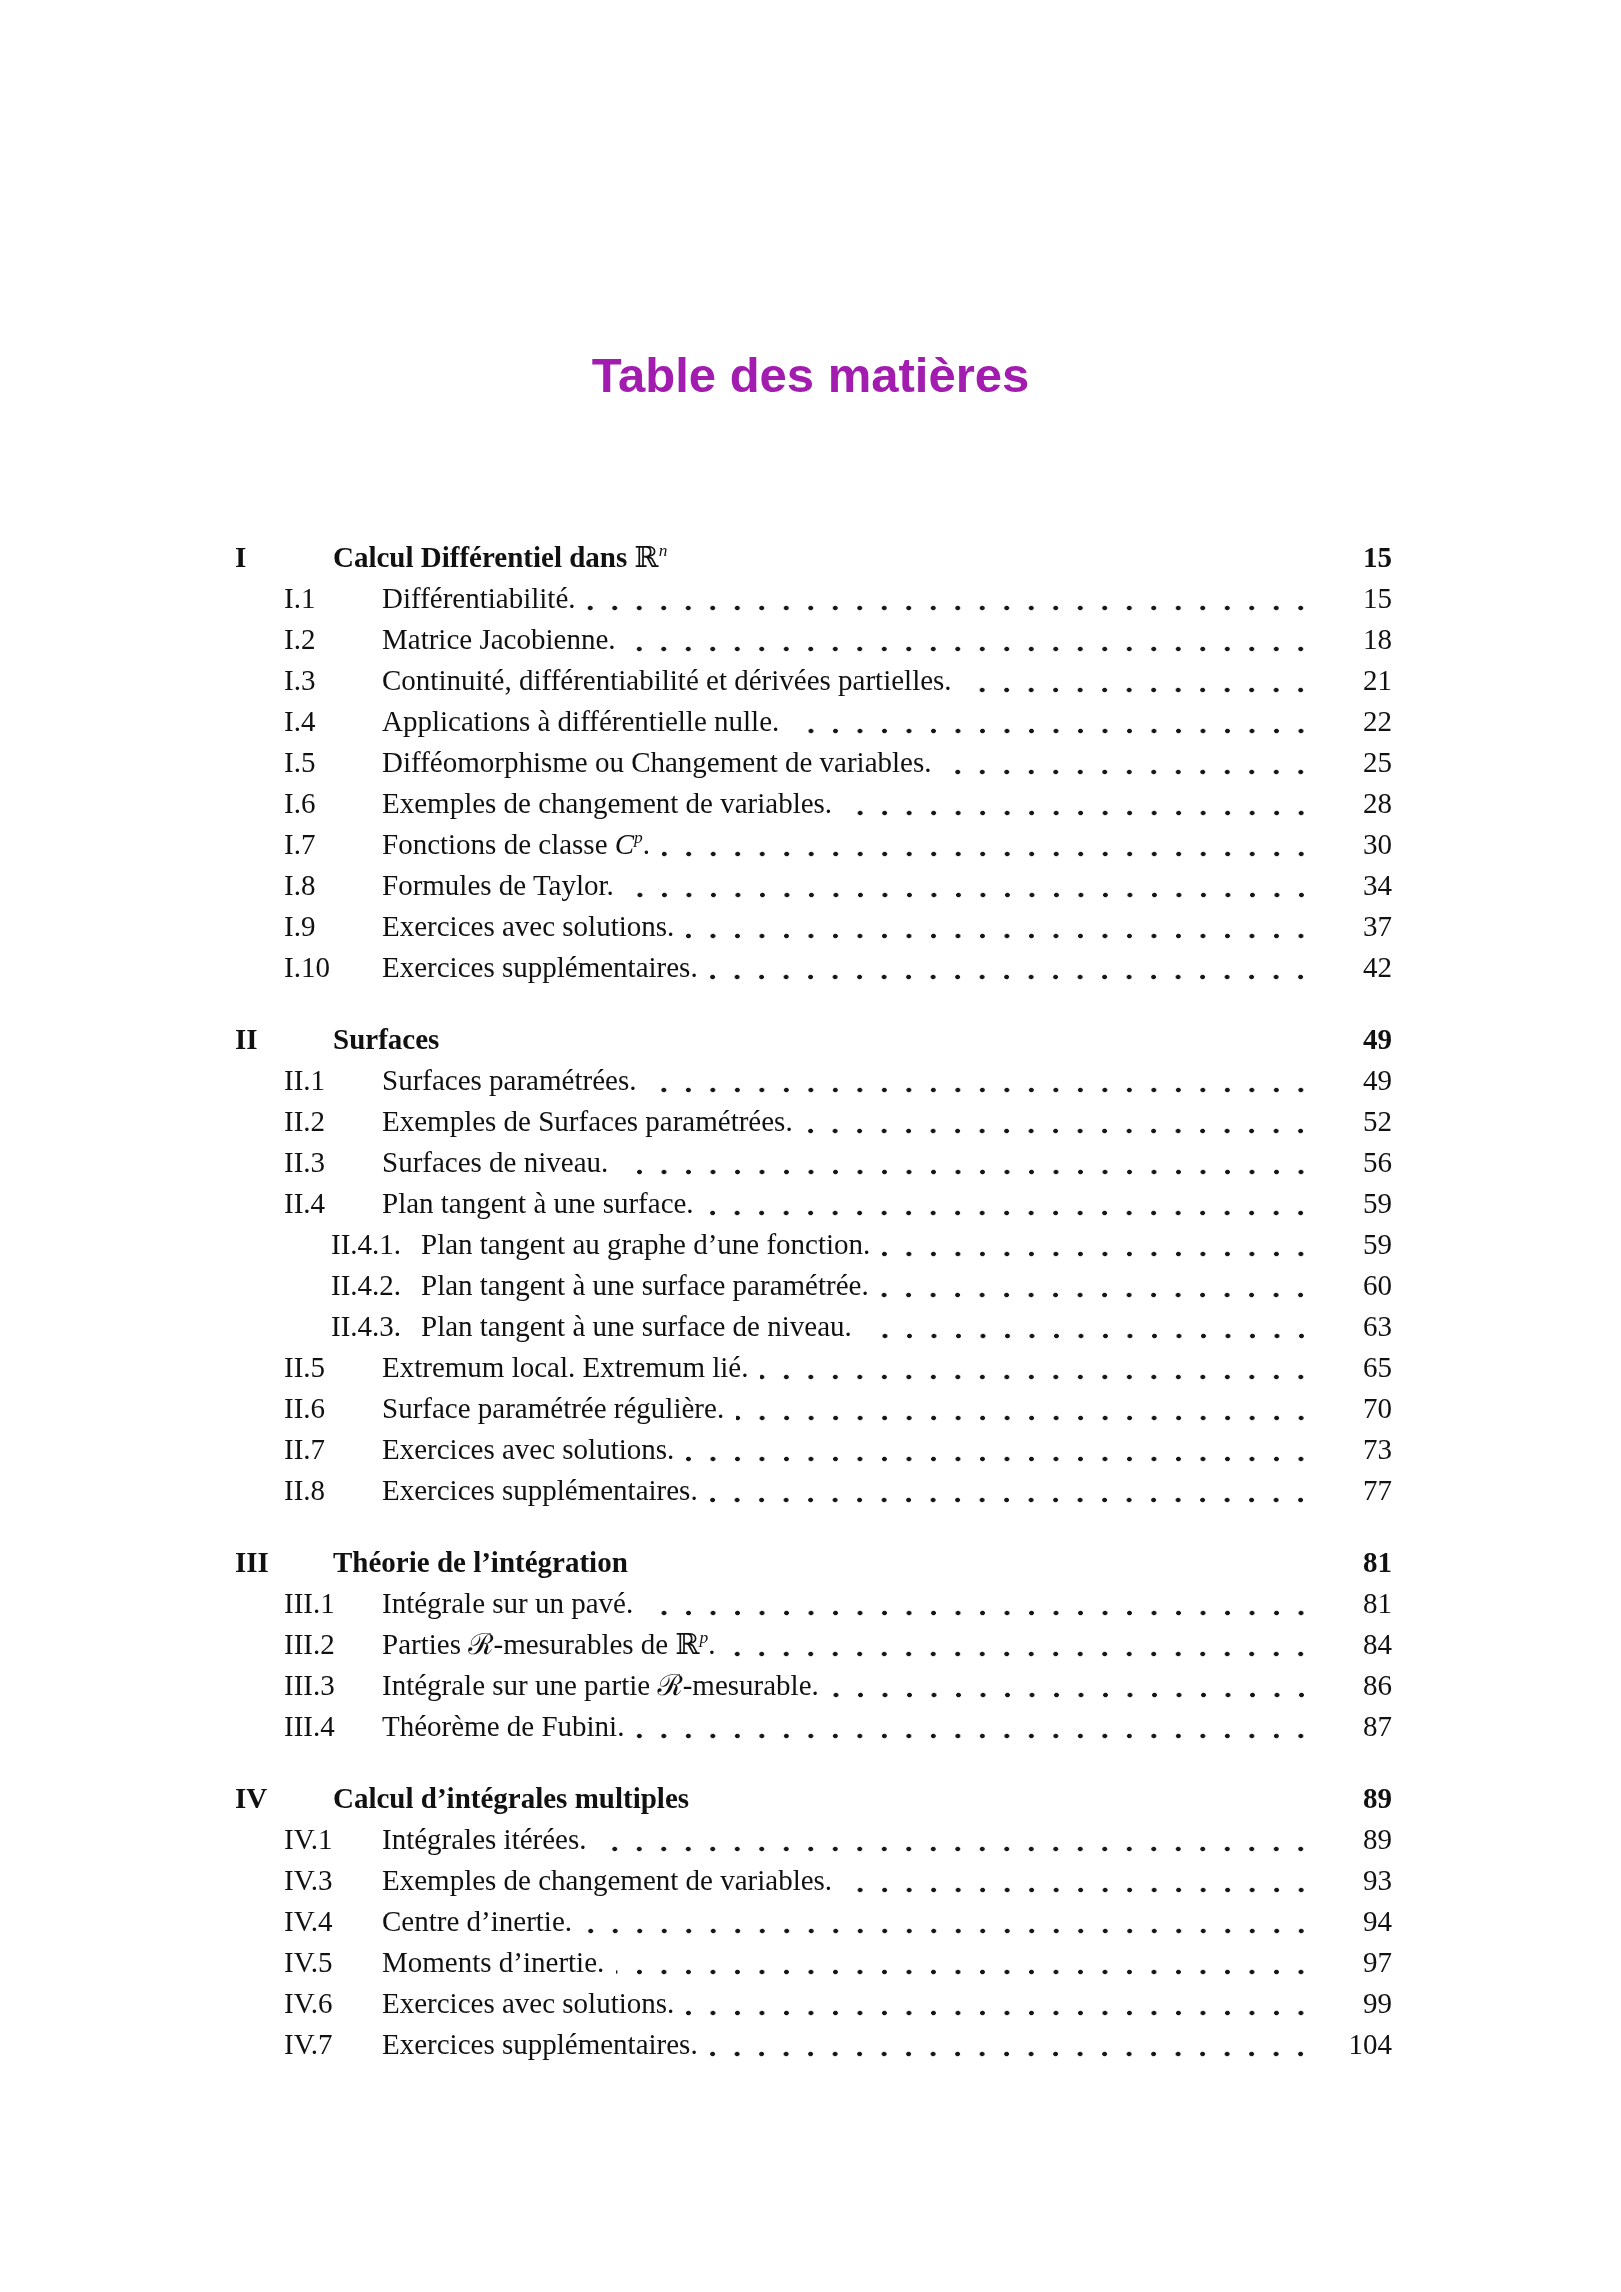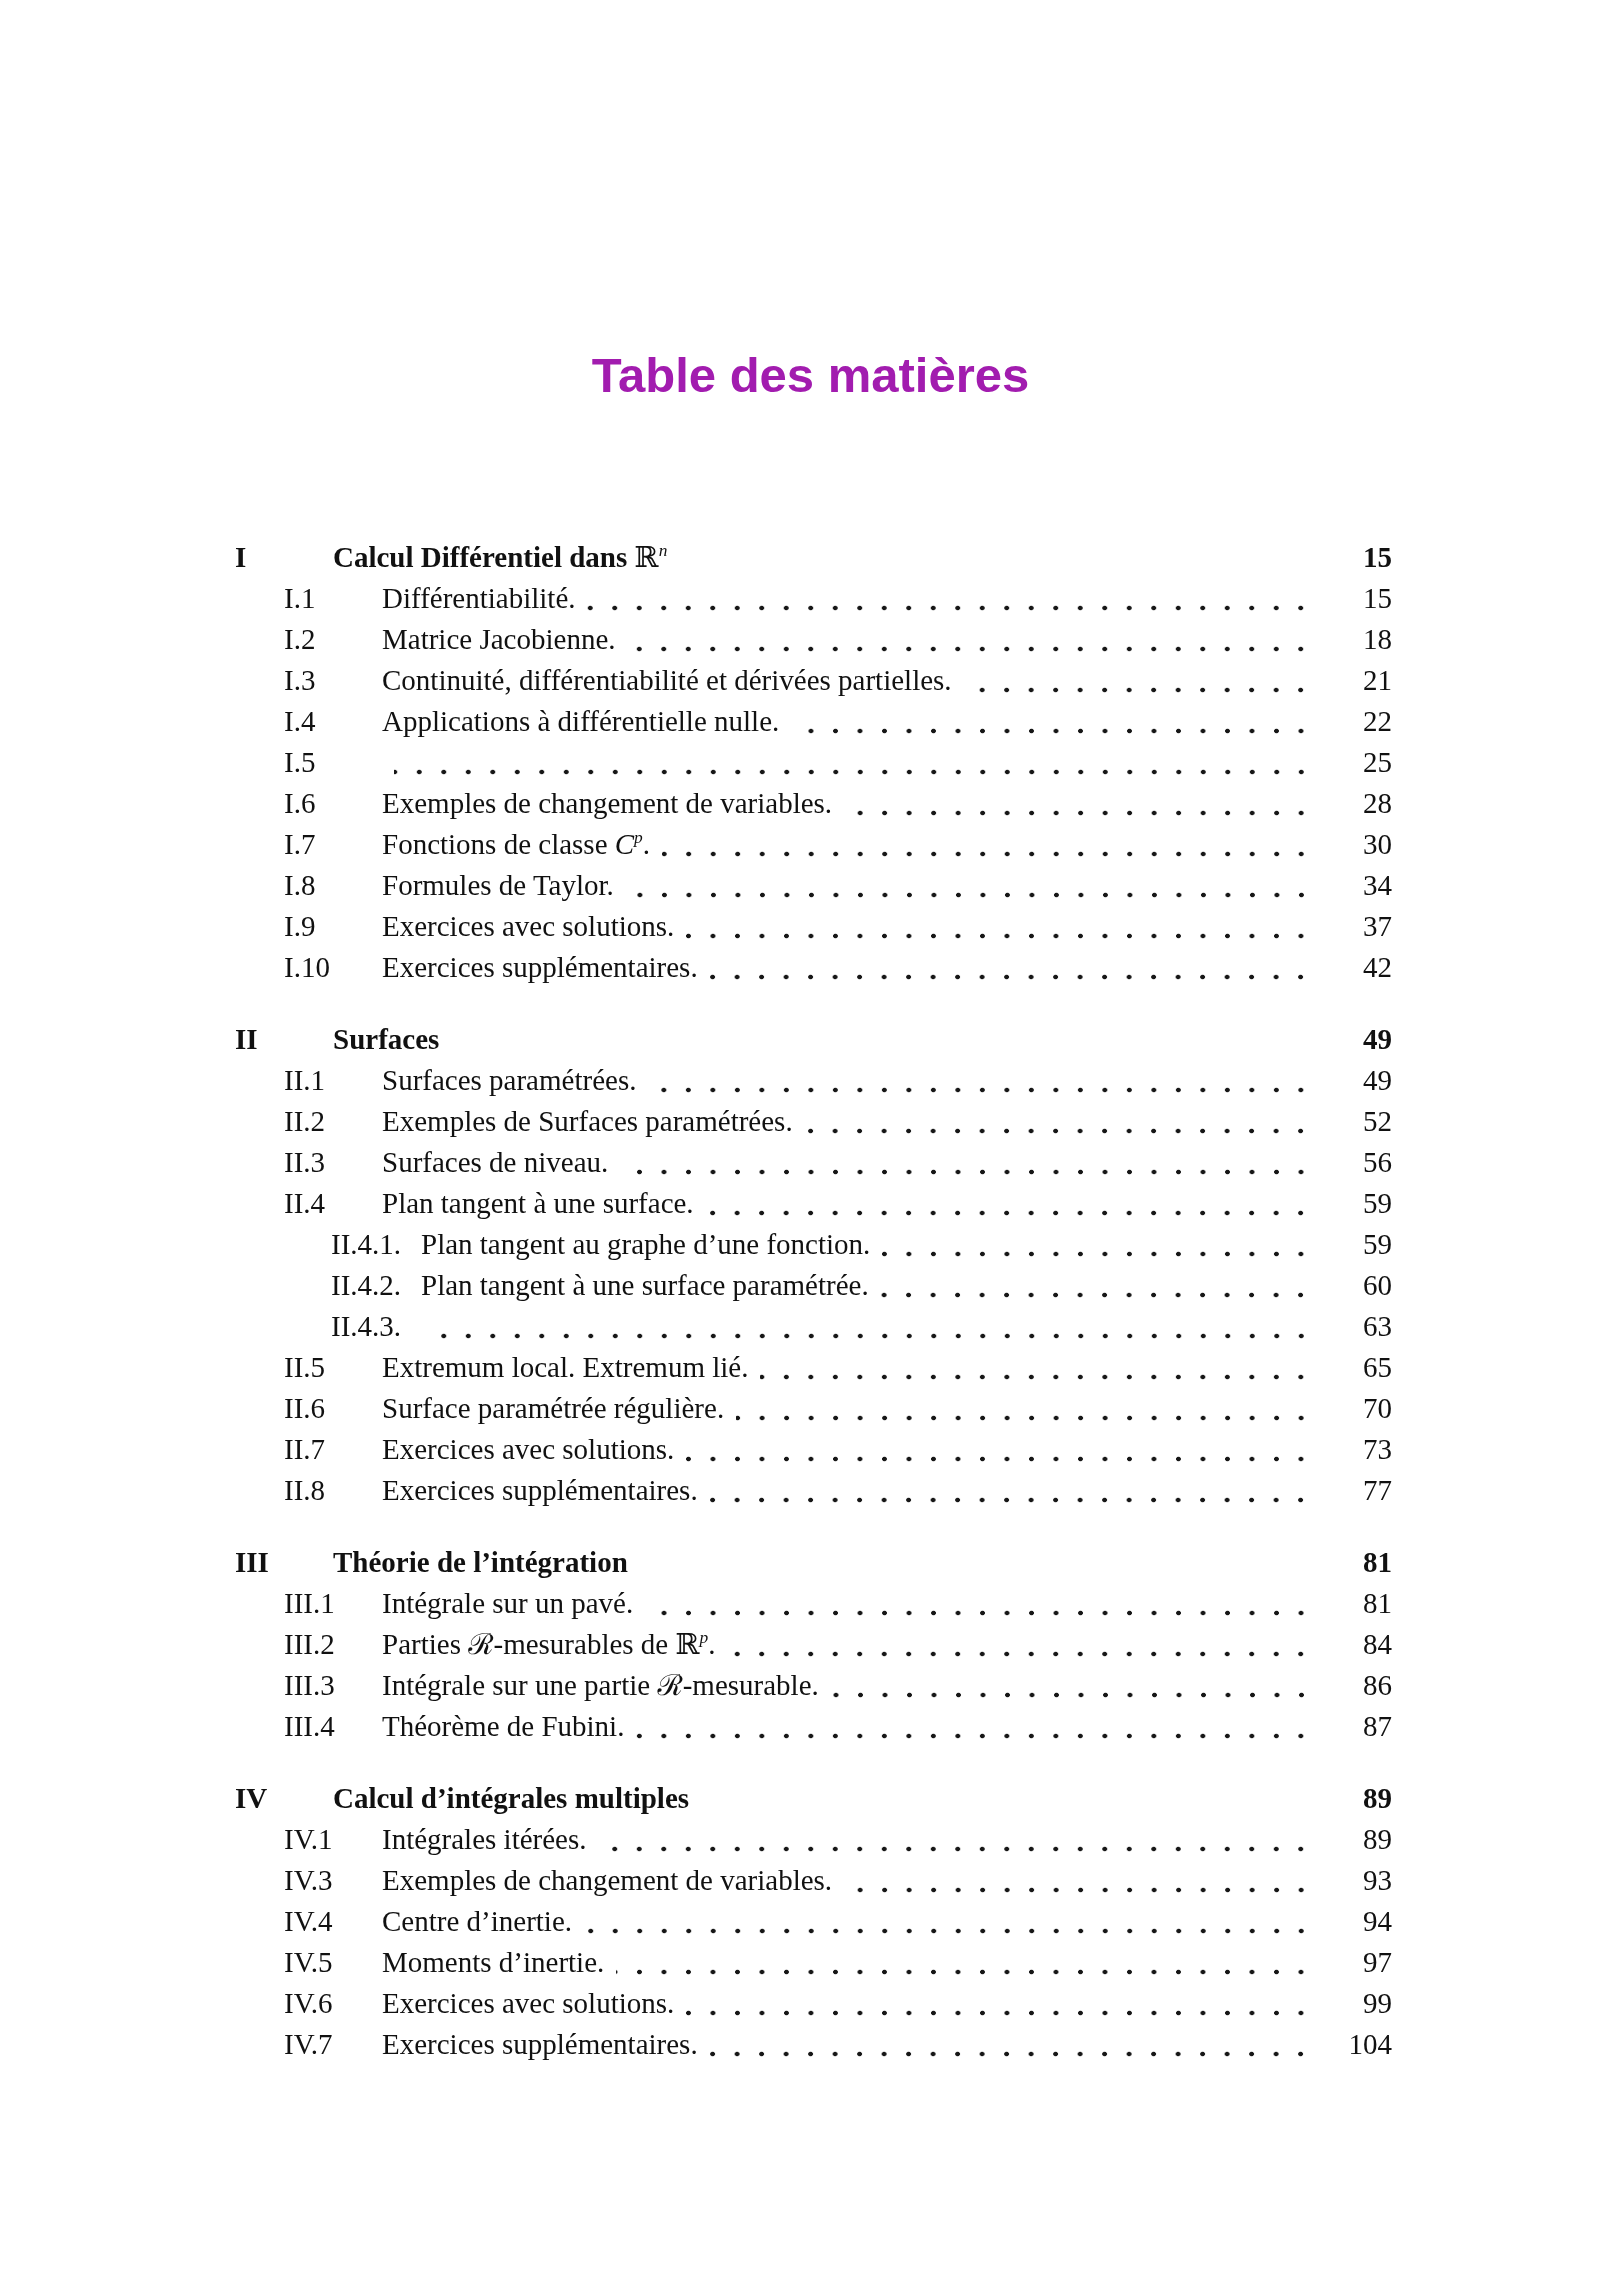--- a/index.html
+++ b/index.html
@@ -91,20 +91,21 @@
       <span class="pg">21</span>
     </div>
     <div class="row entry">
       <span class="num">I.4</span>
       <span class="title">Applications à différentielle nulle.</span>
       <span class="dots"></span>
       <span class="pg">22</span>
     </div>
     <div class="row entry">
       <span class="num">I.5</span>
+      <span class="title">Difféomorphisme ou Changement de variables.</span>
       <span class="dots"></span>
       <span class="pg">25</span>
     </div>
     <div class="row entry">
       <span class="num">I.6</span>
       <span class="title">Exemples de changement de variables.</span>
       <span class="dots"></span>
       <span class="pg">28</span>
     </div>
     <div class="row entry">
@@ -171,20 +172,21 @@
       <span class="pg">59</span>
     </div>
     <div class="row entry sub">
       <span class="num">II.4.2.</span>
       <span class="title">Plan tangent à une surface paramétrée.</span>
       <span class="dots"></span>
       <span class="pg">60</span>
     </div>
     <div class="row entry sub">
       <span class="num">II.4.3.</span>
+      <span class="title">Plan tangent à une surface de niveau.</span>
       <span class="dots"></span>
       <span class="pg">63</span>
     </div>
     <div class="row entry">
       <span class="num">II.5</span>
       <span class="title">Extremum local. Extremum lié.</span>
       <span class="dots"></span>
       <span class="pg">65</span>
     </div>
     <div class="row entry">

